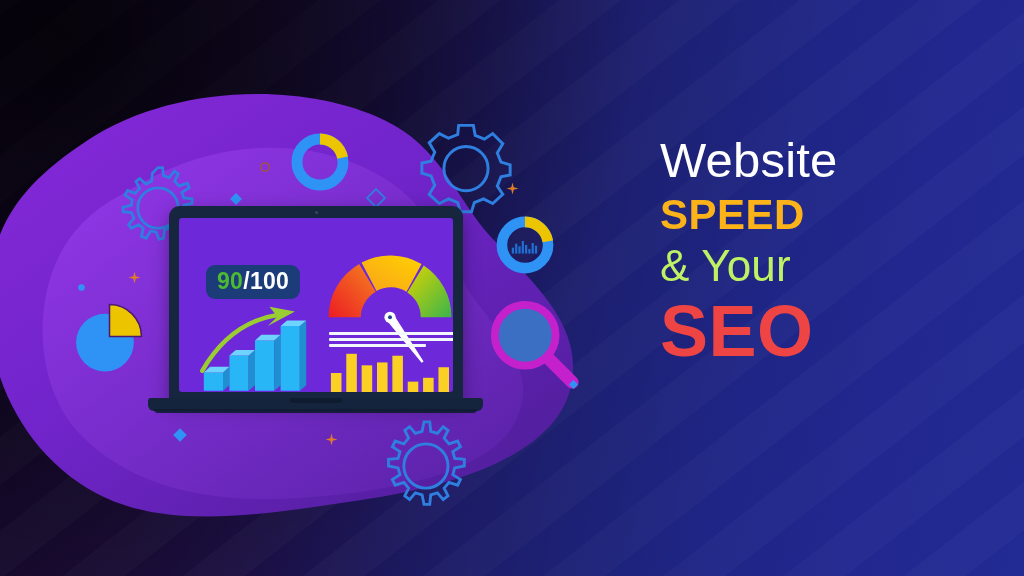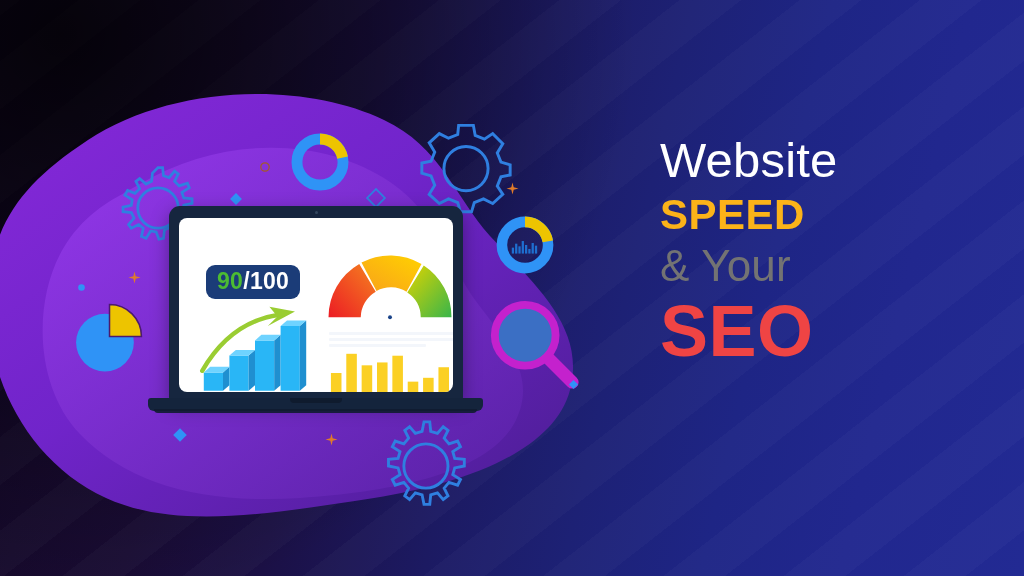--- a/index.html
+++ b/index.html
@@ -59,21 +59,21 @@
   #laptop { position: absolute; left: 148px; top: 206px; width: 335px; height: 212px; }
   .lid {
     position: absolute; left: 21px; top: 0; width: 294px; height: 195px;
     background: #16263f; border-radius: 11px 11px 4px 4px;
     box-shadow: 0 6px 18px rgba(0,0,0,.35);
   }
   .cam { position: absolute; left: 50%; top: 5px; width: 3px; height: 3px; margin-left: -1.5px;
          border-radius: 50%; background: #33475f; }
   .screen {
     position: absolute; left: 10px; top: 12px; right: 10px; bottom: 9px;
-    background: #ffffff; border-radius: 8px; overflow: hidden;
+    background: #6d28d9; border-radius: 3px; overflow: hidden;
   }
   .base {
     position: absolute; left: 0; top: 192px; width: 335px; height: 13px;
     background: #14243c; border-radius: 3px 3px 6px 6px;
   }
   .base-notch {
     position: absolute; left: 50%; top: 192px; margin-left: -26px;
     width: 52px; height: 5px; background: #0f1b2e; border-radius: 0 0 4px 4px;
   }
   .base-shadow {
@@ -98,21 +98,21 @@
   #headline { position: absolute; left: 660px; top: 128px; width: 350px; margin-top: 8px; }
   .h-line1 {
     color: #ffffff; font-size: 49px; font-weight: normal;
     letter-spacing: .2px; line-height: 1.0; margin-bottom: 9px;
   }
   .h-line2 {
     color: #fbb319; font-size: 42px; font-weight: bold;
     letter-spacing: .5px; line-height: 1.0; margin-bottom: 8px;
   }
   .h-line3 {
-    color: #737373; font-size: 44px; font-weight: normal;
+    color: #bef264; font-size: 44px; font-weight: normal;
     letter-spacing: .2px; line-height: 1.0; margin-bottom: 7px;
   }
   .h-line4 {
     color: #ef4444; font-size: 72px; font-weight: bold;
     letter-spacing: .5px; line-height: 1.0;
   }
   svg { display: block; overflow: visible; }
   .deco { position: absolute; }
 </style>
 </head>

